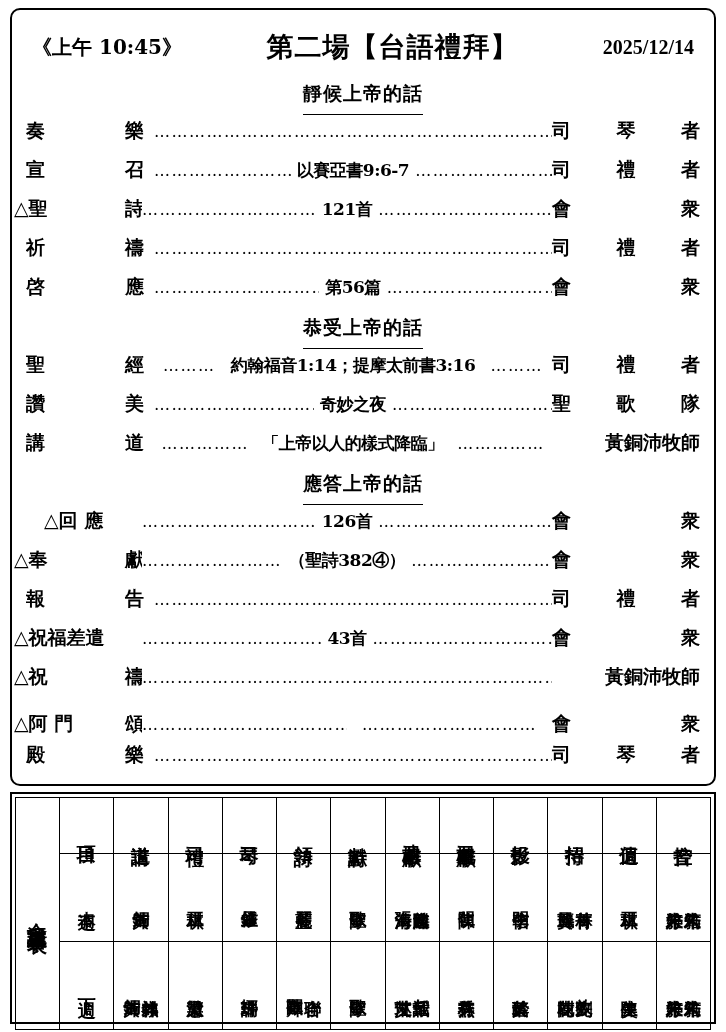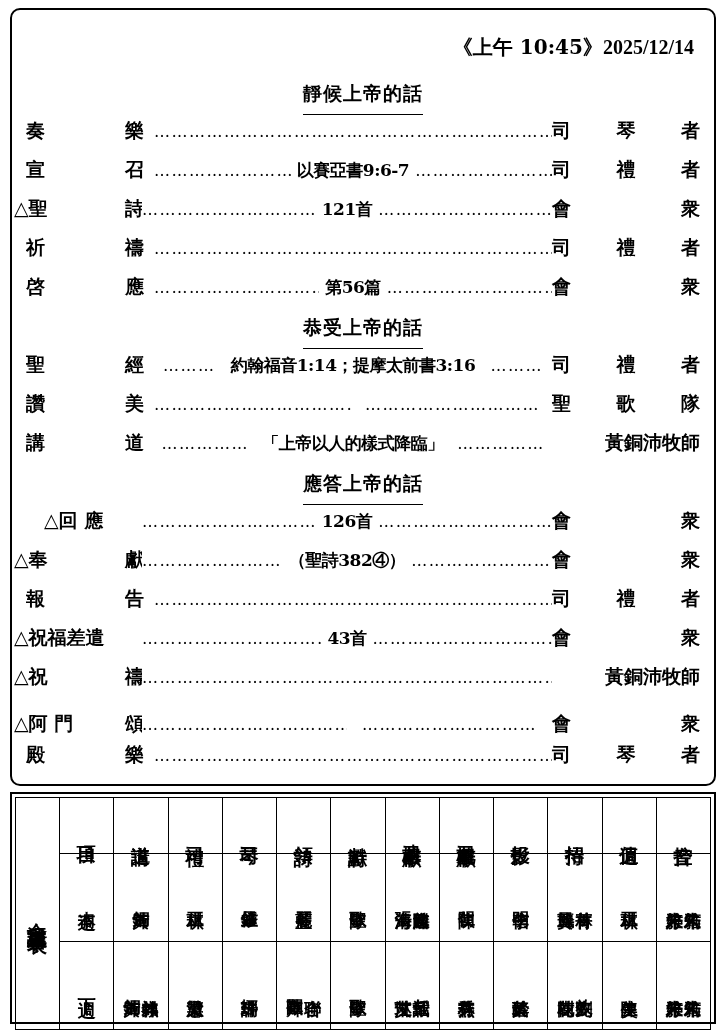--- a/index.html
+++ b/index.html
@@ -25,21 +25,21 @@
     border: 2px solid #000;
     border-radius: 10px;
     height: 778px;
     padding: 8px 14px 4px 14px;
     position: relative;
   }
 
   .header-row {
     display: flex;
     align-items: center;
-    justify-content: flex-end;
+    justify-content: space-between;
     padding: 4px 6px 0 6px;
     height: 54px;
   }
   .hdr-time {
     font-size: 20px;
     font-weight: bold;
     letter-spacing: 0px;
     white-space: nowrap;
   }
   .hdr-title {
@@ -183,20 +183,21 @@
 </style>
 </head>
 <body>
 
 <div class="page">
 
   <div class="bulletin">
 
     <div class="header-row">
       <div class="hdr-time">《上午 10:45》</div>
+      <div class="hdr-title">第二場【台語禮拜】</div>
       <div class="hdr-date">2025/12/14</div>
     </div>
 
     <div class="section-title"><span>靜候上帝的話</span></div>
 
     <div class="line">
       <div class="l-name">
         <span class="sp2">
             <i>奏</i>
             <i>樂</i>
@@ -309,20 +310,21 @@
 
     <div class="line">
       <div class="l-name">
         <span class="sp2">
             <i>讚</i>
             <i>美</i>
           </span>
       </div>
       <div class="l-dots leadrow">
         <span class="lead">…………………………………</span>
+        <span class="mid">奇妙之夜</span>
         <span class="lead">…………………………</span>
       </div>
       <div class="l-right">
         <i>聖</i>
           <i>歌</i>
           <i>隊</i>
       </div>
     </div>
 
     <div class="line">

